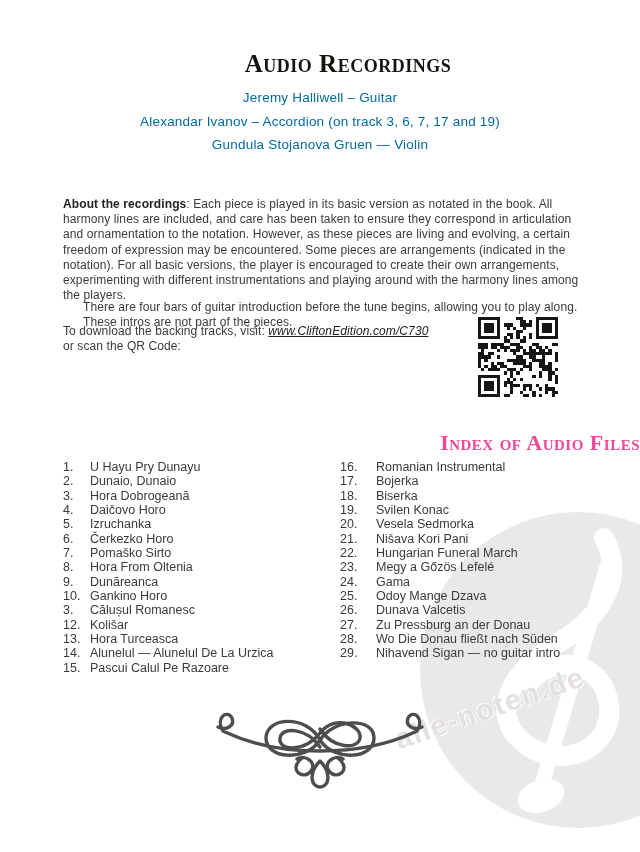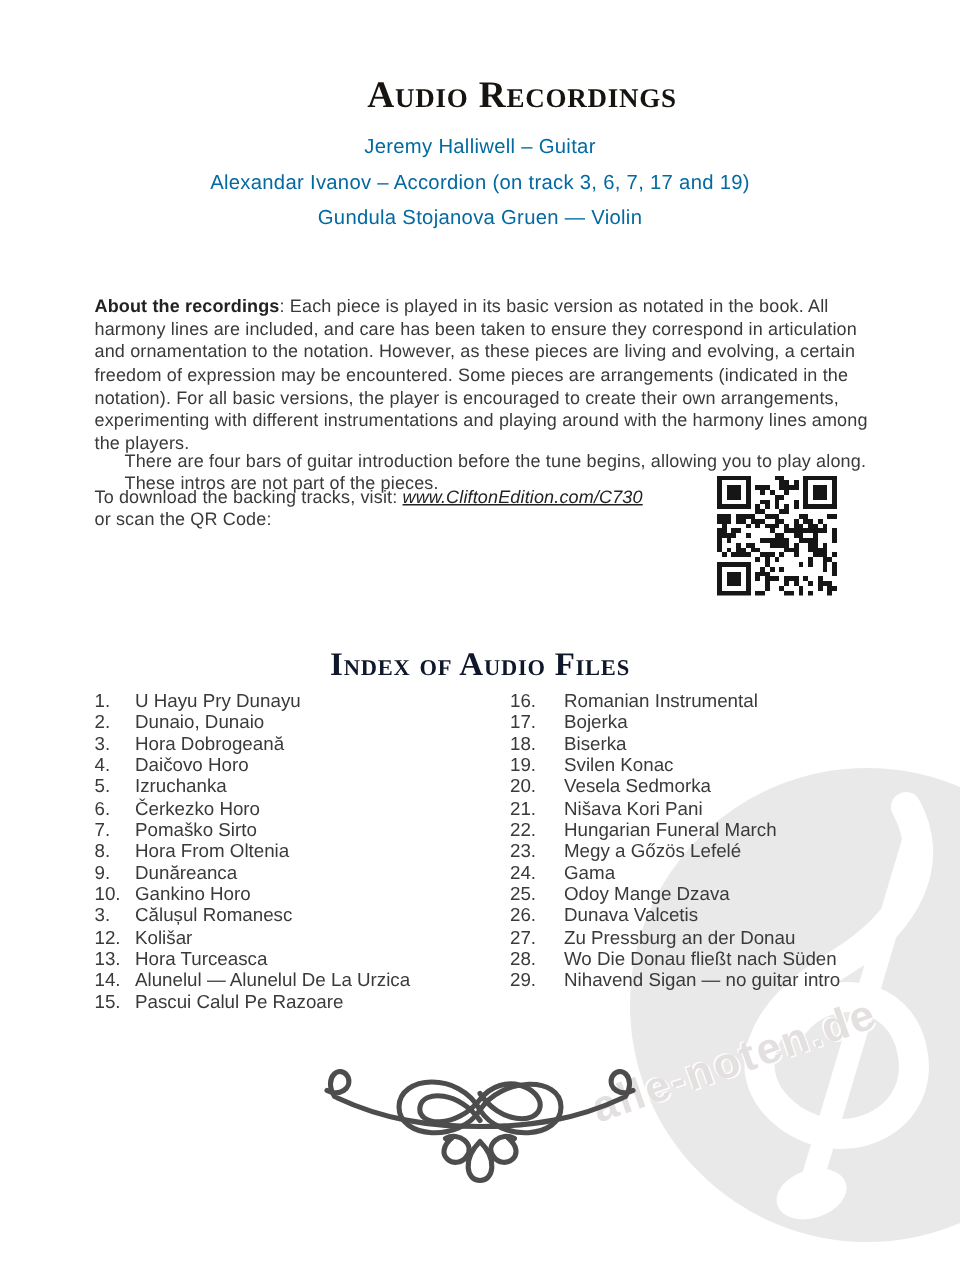--- a/index.html
+++ b/index.html
@@ -20,23 +20,23 @@
     font-size:13.5px;line-height:23.5px;color:#0369a1;letter-spacing:.2px;
   }
   .para{position:absolute;left:63px;width:520px;font-size:12px;line-height:15.2px;color:#3a3a3a;letter-spacing:.1px;}
   .para strong{color:#222;}
   .p1{top:185px;}
   .p2{top:288px;margin-left:20px;}
   .p3{top:324px;width:420px;}
   .dl-link{font-weight:400;font-style:italic;text-decoration:underline;color:#222;}
   .qr{position:absolute;left:478px;top:317px;width:80px;height:80px;background:#fff;}
   .index-title{
-    position:absolute;top:430px;left:0;width:100%;text-align:center;
+    position:absolute;top:430px;left:0;width:100%;text-align:right;
     font-family:"Liberation Serif",serif;font-variant:small-caps;
-    font-weight:700;font-size:22px;letter-spacing:.5px;color:#0f172a;
+    font-weight:700;font-size:22px;letter-spacing:.5px;color:#ec4899;
   }
   .tracklist{position:absolute;top:460px;font-size:12.5px;line-height:14.35px;color:#3a3a3a;}
   .col0{left:63px;width:270px;}
   .col1{left:340px;width:280px;}
   .track-row{white-space:nowrap;}
   .tnum{display:inline-block;color:#3a3a3a;}
   .col0 .tnum{width:27px;}
   .col1 .tnum{width:36px;}
   .flourish{position:absolute;left:207px;top:700px;}
   .wm-circle-svg{position:absolute;left:408px;top:498px;}

